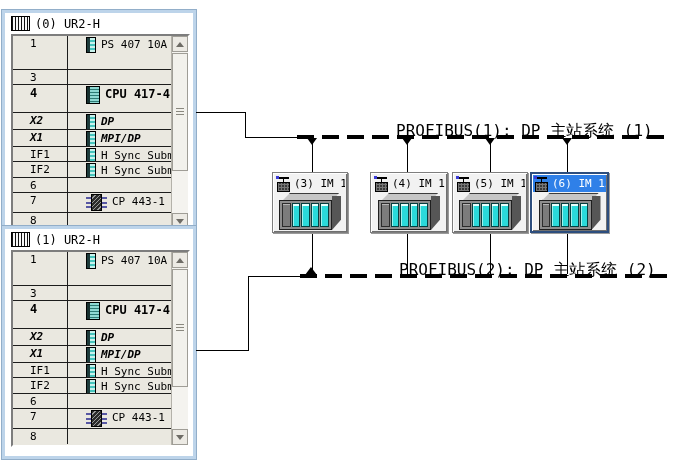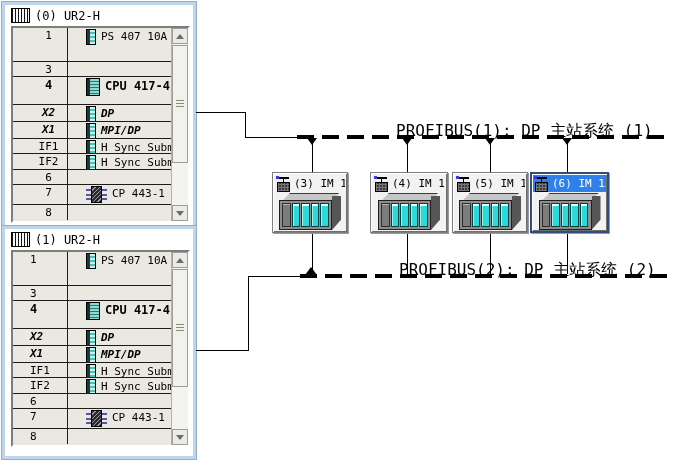--- a/index.html
+++ b/index.html
@@ -7,21 +7,21 @@
     width:685px;height:468px;position:relative;background:#ffffff;
     font-family:"DejaVu Sans Mono","Liberation Mono",monospace;
     overflow:hidden;color:#000;
   }
 
   
   .rack-window{
     position:absolute;left:2px;width:188px;background:#ffffff;
     border:3px solid #bdd4ea;outline:1px solid #92aec9;
   }
-  .rw-0{top:2px;height:221px;text-align:center;}
+  .rw-0{top:10px;height:221px;}
   .rw-1{top:226px;height:227px;}
   .rack-title{
     height:17px;display:flex;align-items:center;gap:5px;
     padding:2px 2px 0 6px;font-size:12px;white-space:nowrap;
   }
   .rack-title-icon{
     width:17px;height:13px;border:1px solid #000;
     background:repeating-linear-gradient(90deg,#111 0 1px,#f8f8f8 1px 3px);
     flex:0 0 auto;
   }

